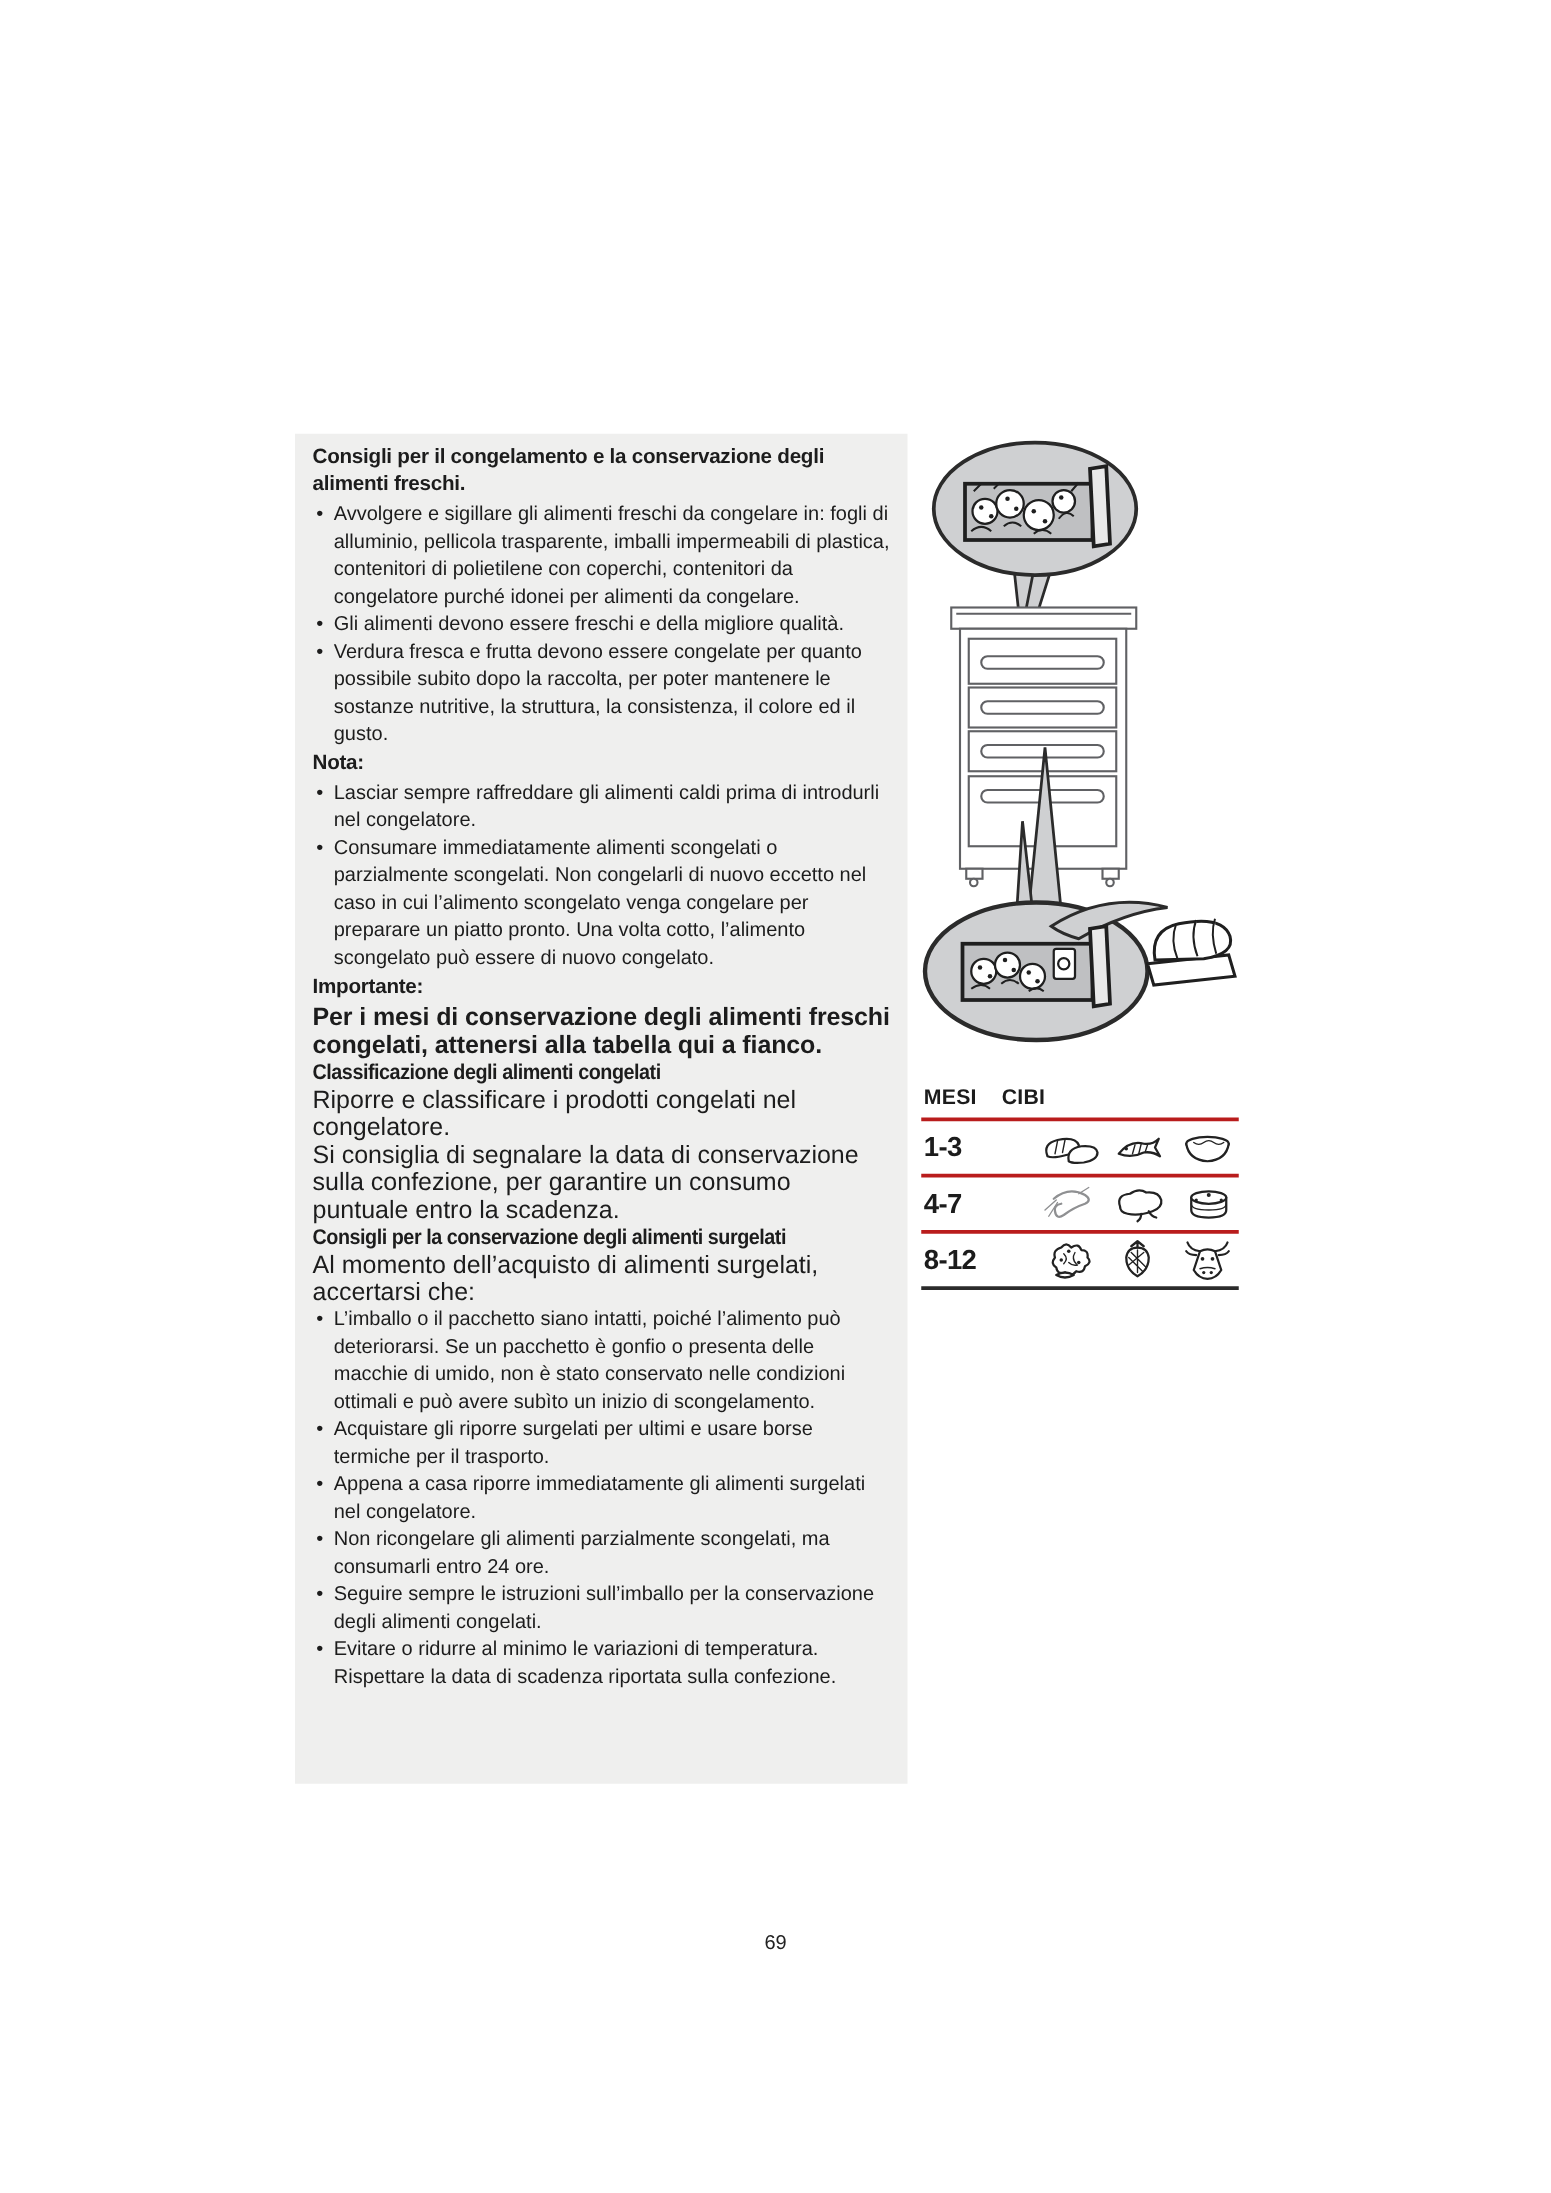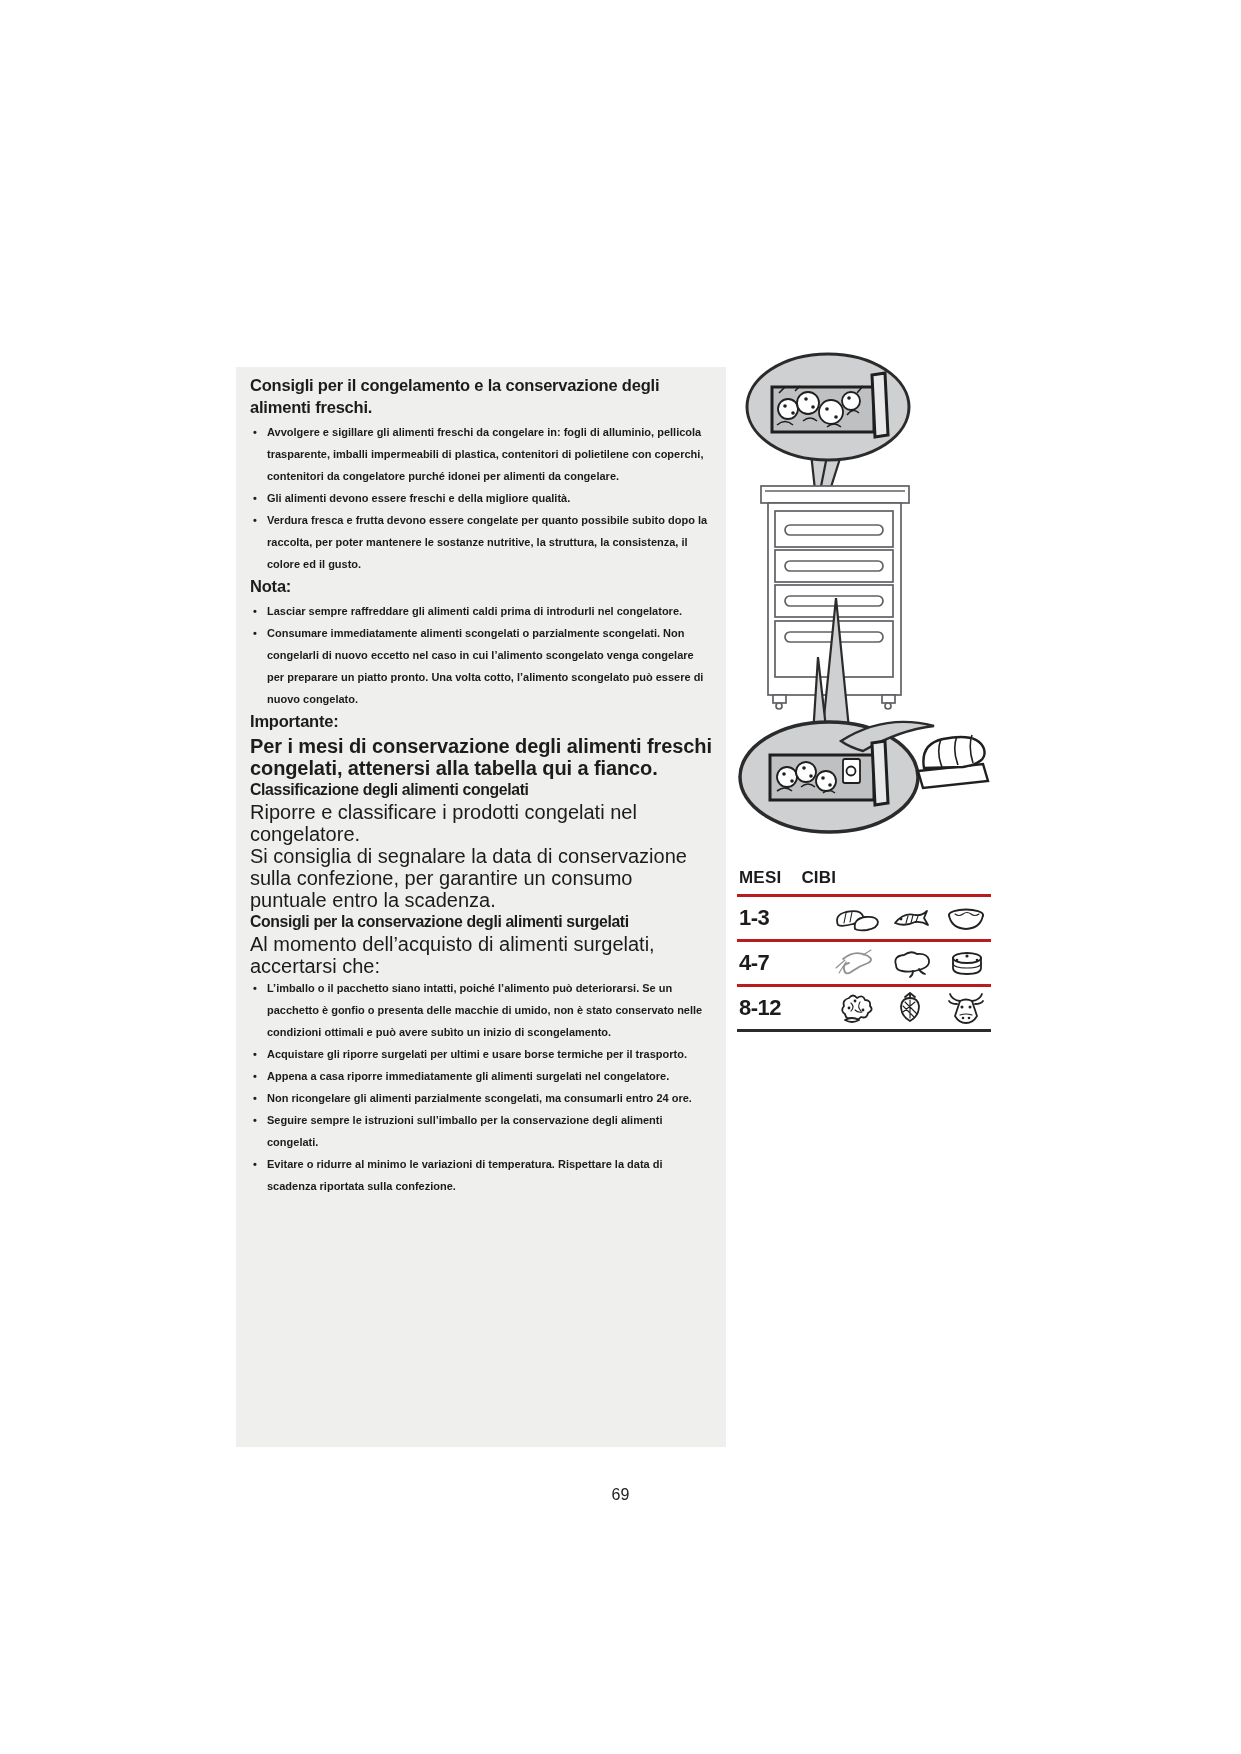--- a/index.html
+++ b/index.html
@@ -4,36 +4,36 @@
 <style>
   * { box-sizing: border-box; }
   html,body { margin:0; padding:0; background:#fff; }
   .page {
     position:relative; width:1241px; height:1754px; background:#ffffff;
     font-family:"Liberation Sans", sans-serif; color:#1c1c1c; overflow:hidden;
   }
   
   .panel {
     position:absolute; left:236px; top:347px; width:490px; height:1080px;
-    background:#efefee; padding:7px 14px 10px 14px;margin-top:20px;
+    background:#efefee; padding:7px 14px 10px 14px;
   }
   .panel h3 {
     font-size:16.5px; font-weight:bold; margin:0 0 3px 0; line-height:22px;
     letter-spacing:-0.2px;
   }
   .panel .h2 {
     font-size:17px; font-weight:bold; margin:0; line-height:22px;
     letter-spacing:-0.4px; white-space:nowrap;
     transform:scaleX(0.93); transform-origin:0 50%;
   }
   .panel p { font-size:20px; line-height:22px; margin:0; }
   .panel p.bold { font-weight:bold; letter-spacing:-0.1px; }
   ul.bullets { list-style:none; margin:0; padding:0; }
   ul.bullets li {
-    position:relative; padding-left:17px; font-size:11px; line-height:22px;font-weight:bold;
+    position:relative; padding-left:17px; font-size:16px; line-height:22px;
   }
   ul.bullets li::before { content:"\2022"; position:absolute; left:3px; top:0; }
   .mt-sec  { margin-top:26px; }
   .mt-head { margin-top:22px; }
   .mt-sm   { margin-top:5px; }
   .mt-xs   { margin-top:3px; }
 
   
   .illustration { position:absolute; left:715px; top:335px; width:300px; height:660px; margin:0; }
 
@@ -49,21 +49,21 @@
   .ft-row {
     border-top:3px solid #b91c1c; height:45px;
     display:flex; align-items:center;
   }
   .ft-months { width:96px; font-size:22px; font-weight:bold; padding-left:2px; letter-spacing:-0.5px; }
   .ft-icons { flex:1; display:flex; justify-content:space-between; align-items:center; padding-right:2px; }
   .ft-icons svg { display:block; }
 
   
   .page-number {
-    position:absolute; left:0; top:1486px; width:1241px; text-align:center;
+    position:absolute; left:0; top:1546px; width:1241px; text-align:center;
     font-size:16px; color:#222;
   }
 
   
   svg.icon path, svg.icon ellipse, svg.icon circle {
     fill:none; stroke:#222; stroke-width:1.8; stroke-linecap:round; stroke-linejoin:round;
   }
   svg.icon .fillw { fill:#fff; }
   svg.icon .lite  { stroke:#8f9092; }
   svg.icon .thin  { stroke-width:1.1; }

